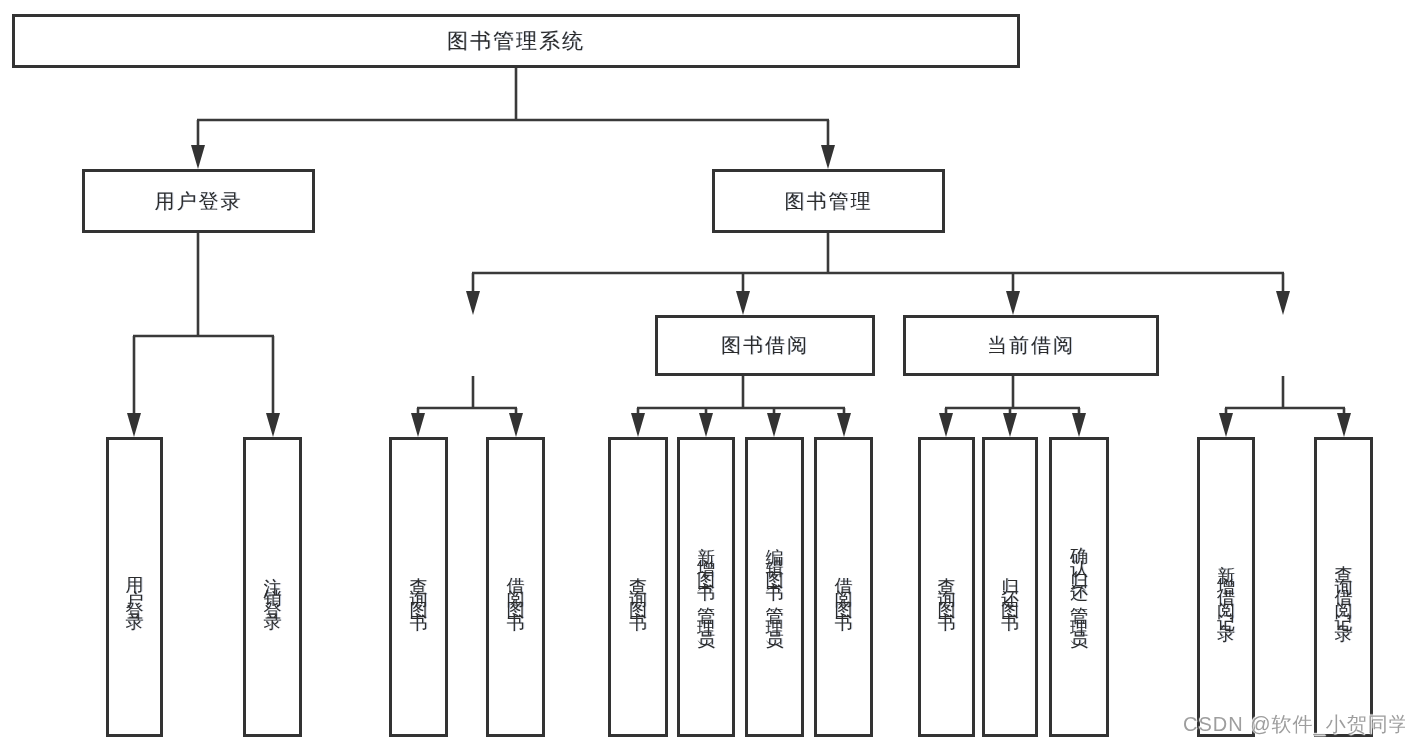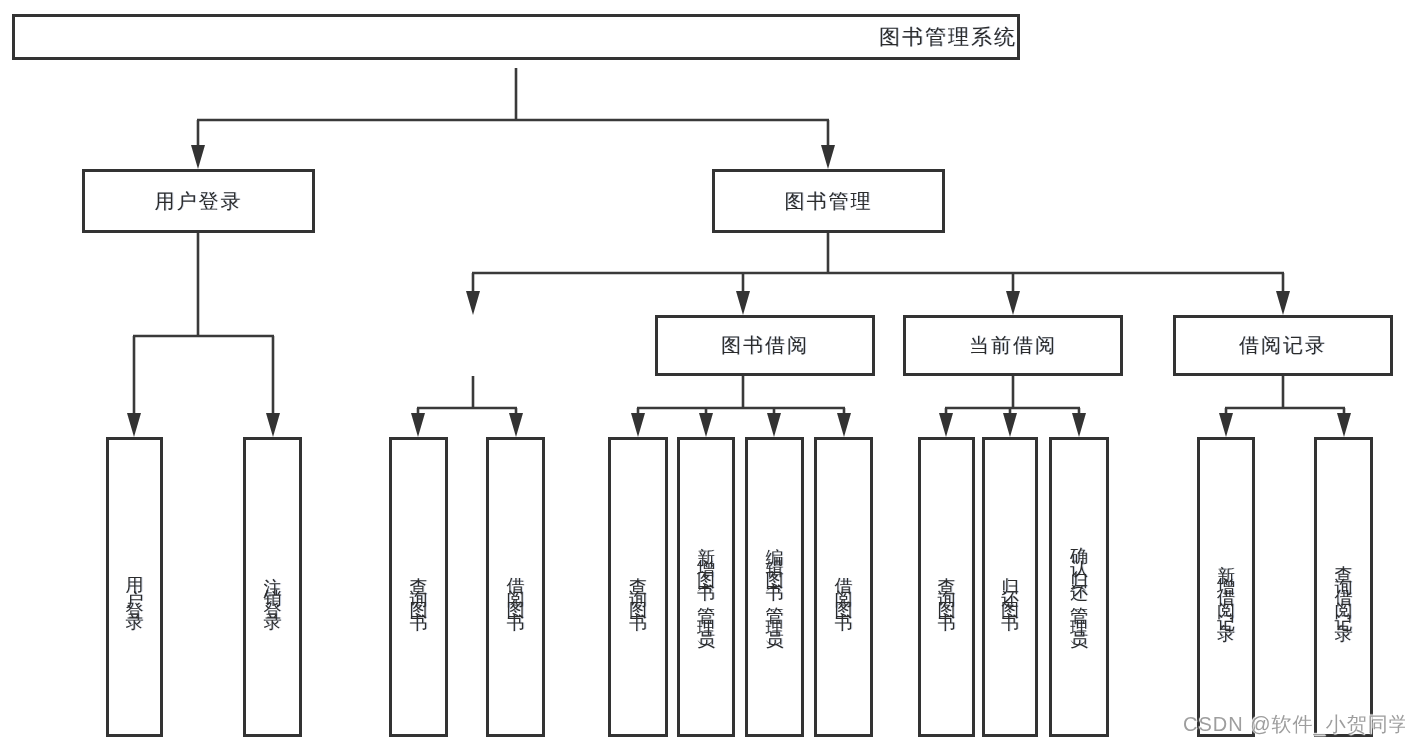--- a/index.html
+++ b/index.html
@@ -131,39 +131,36 @@
       <polygon points="767,413 781,413 774,437"></polygon>
       <polygon points="837,413 851,413 844,437"></polygon>
       <polygon points="939,413 953,413 946,437"></polygon>
       <polygon points="1003,413 1017,413 1010,437"></polygon>
       <polygon points="1072,413 1086,413 1079,437"></polygon>
       <polygon points="1219,413 1233,413 1226,437"></polygon>
       <polygon points="1337,413 1351,413 1344,437"></polygon>
     </g>
   </svg>
 
-  <div class="node node-h node-root-box" style="left:12px; top:14px; width:1008px; height:46px;justify-content:flex-end;">
+  <div class="node node-h node-root-box" style="left:12px; top:14px; width:1008px; height:54px;">
     <span>图书管理系统</span>
   </div>
 
   <div class="node node-h" style="left:82px; top:169px; width:233px; height:64px;">
     <span>用户登录</span>
   </div>
   <div class="node node-h" style="left:712px; top:169px; width:233px; height:64px;">
     <span>图书管理</span>
   </div>
 
   <div class="node node-h" style="left:655px; top:315px; width:220px; height:61px;">
     <span>图书借阅</span>
   </div>
-  <div class="node node-h" style="left:903px; top:315px; width:220px; height:61px;">
+  <div class="node node-h" style="left:903px; top:315px; width:256px; height:61px;">
     <span>当前借阅</span>
-  </div>
-  <div class="node node-h" style="left:1173px; top:315px; width:220px; height:61px;">
-    <span>借阅记录</span>
   </div>
 
   <div class="node node-v" style="left:106px; top:437px; width:57px; height:300px;">
     <span class="vtext">用户登录</span>
   </div>
   <div class="node node-v" style="left:243px; top:437px; width:59px; height:300px;">
     <span class="vtext">注销登录</span>
   </div>
 
   <div class="node node-v" style="left:389px; top:437px; width:59px; height:300px;">

